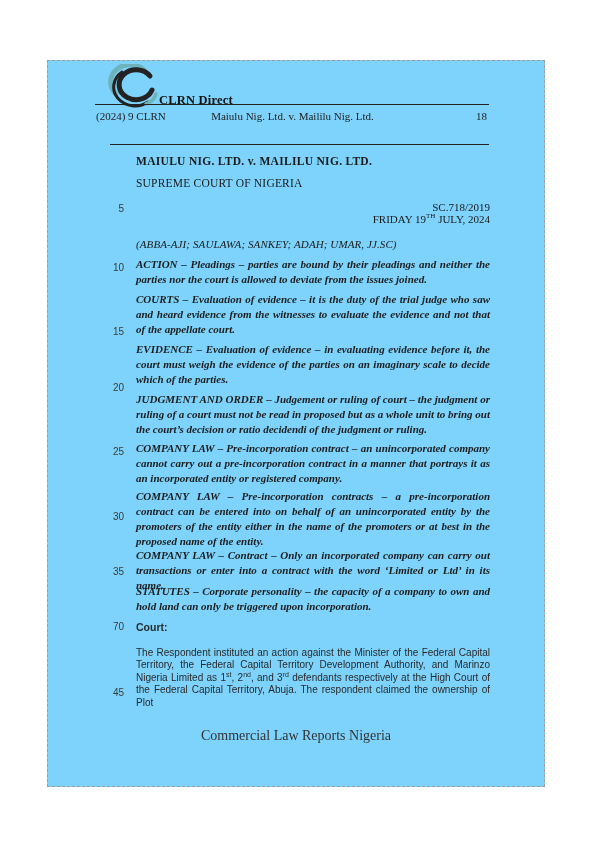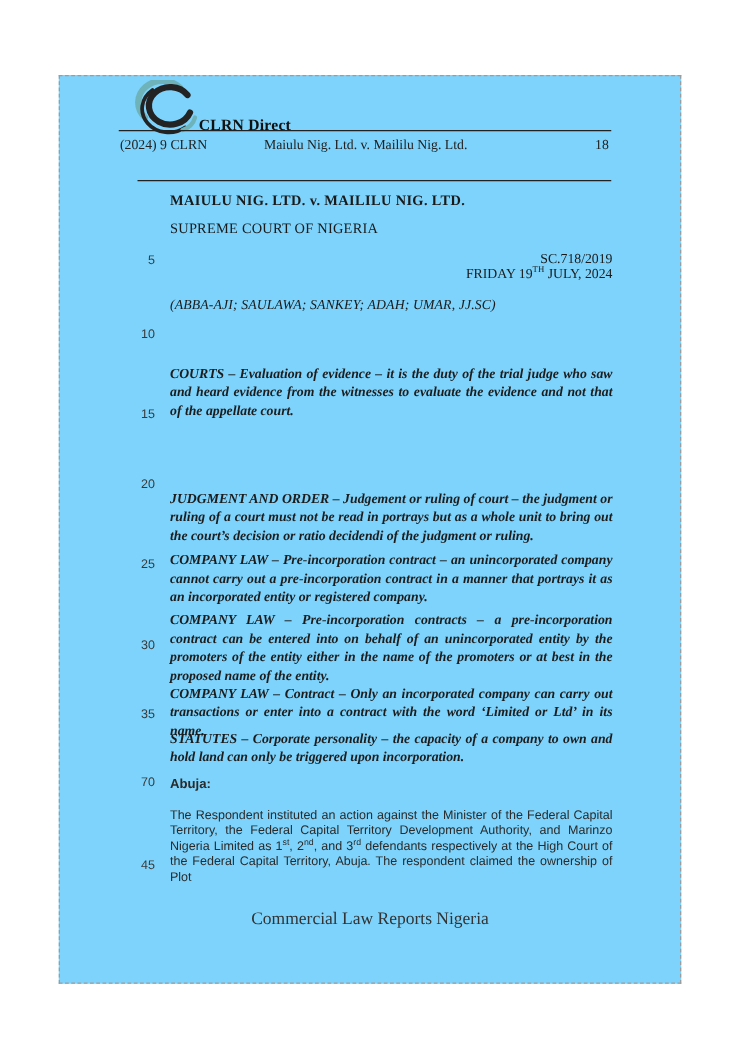--- a/index.html
+++ b/index.html
@@ -90,28 +90,30 @@
   <div class="case-title">MAIULU NIG. LTD. v. MAILILU NIG. LTD.</div>
   <div class="court">SUPREME COURT OF NIGERIA</div>
 
   <div class="suit-block">
     <div>SC.718/2019</div>
     <div><span>FRIDAY 19</span><sup class="sp">TH</sup><span> JULY, 2024</span></div>
   </div>
 
   <div class="judges">(ABBA-AJI; SAULAWA; SANKEY; ADAH; UMAR, JJ.SC)</div>
 
+  <div class="hn hn-1">ACTION – Pleadings – parties are bound by their pleadings and neither the parties nor the court is allowed to deviate from the issues joined.</div>
   <div class="hn hn-2">COURTS – Evaluation of evidence – it is the duty of the trial judge who saw and heard evidence from the witnesses to evaluate the evidence and not that of the appellate court.</div>
-  <div class="hn hn-4">JUDGMENT AND ORDER – Judgement or ruling of court – the judgment or ruling of a court must not be read in portrays but as a whole unit to bring out the court’s decision or ratio decidendi of the judgment or ruling.</div>
+  <div class="hn hn-3">EVIDENCE – Evaluation of evidence – in evaluating evidence before it, the court must weigh the evidence of the parties on an imaginary scale to decide which of the parties.</div>
+  <div class="hn hn-4">JUDGMENT AND ORDER – Judgement or ruling of court – the judgment or ruling of a court must not be read in proposed but as a whole unit to bring out the court’s decision or ratio decidendi of the judgment or ruling.</div>
   <div class="hn hn-5">COMPANY LAW – Pre-incorporation contract – an unincorporated company cannot carry out a pre-incorporation contract in a manner that portrays it as an incorporated entity or registered company.</div>
   <div class="hn hn-6">COMPANY LAW – Pre-incorporation contracts – a pre-incorporation contract can be entered into on behalf of an unincorporated entity by the promoters of the entity either in the name of the promoters or at best in the proposed name of the entity.</div>
   <div class="hn hn-7">COMPANY LAW – Contract – Only an incorporated company can carry out transactions or enter into a contract with the word ‘Limited or Ltd’ in its name.</div>
   <div class="hn hn-8">STATUTES – Corporate personality – the capacity of a company to own and hold land can only be triggered upon incorporation.</div>
 
-  <div class="facts-heading">Abuja:</div>
+  <div class="facts-heading">Court:</div>
   <div class="facts-body"><span>The Respondent instituted an action against the Minister of the Federal Capital Territory, the Federal Capital Territory Development Authority, and Marinzo Nigeria Limited as 1</span><sup class="sp">st</sup><span>, 2</span><sup class="sp">nd</sup><span>, and 3</span><sup class="sp">rd</sup><span> defendants respectively at the High Court of the Federal Capital Territory, Abuja. The respondent claimed the ownership of Plot</span></div>
 
   <div class="lineno ln-5">5</div>
   <div class="lineno ln-10">10</div>
   <div class="lineno ln-15">15</div>
   <div class="lineno ln-20">20</div>
   <div class="lineno ln-25">25</div>
   <div class="lineno ln-30">30</div>
   <div class="lineno ln-35">35</div>
   <div class="lineno ln-40">70</div>

